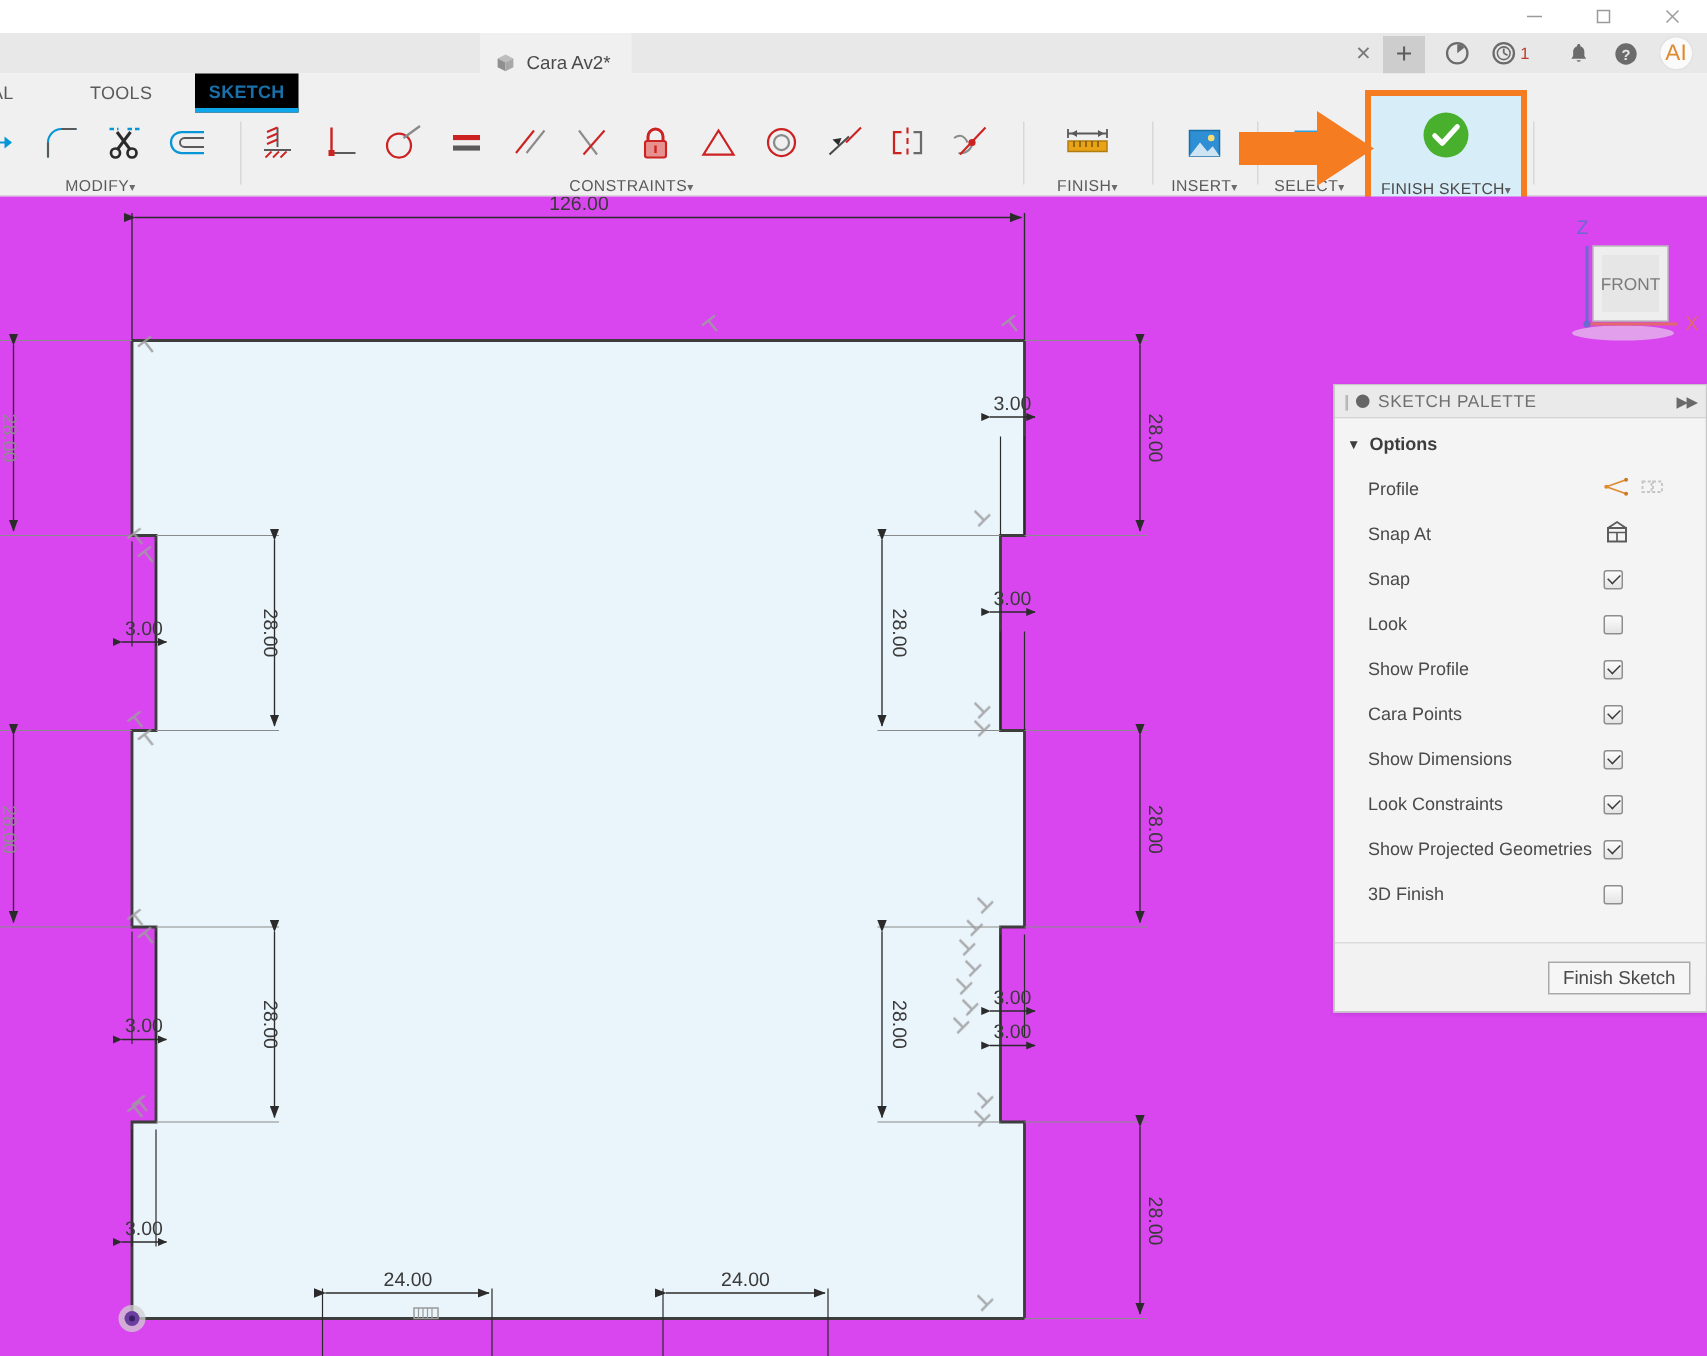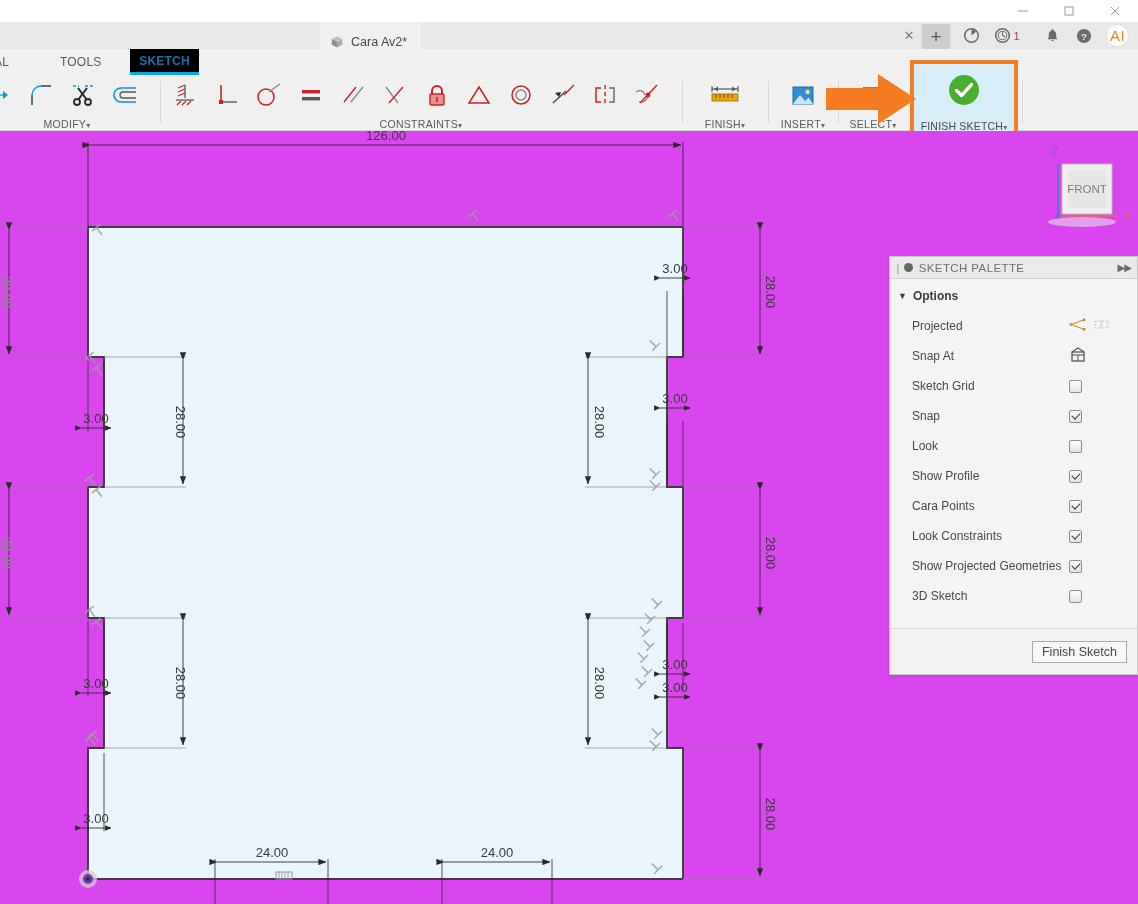--- a/index.html
+++ b/index.html
@@ -782,21 +782,21 @@
     <span class="pal-exp">▶▶</span>
   </div>
 
   <div class="pal-body">
     <div class="sect-head">
       <span class="tri">▼</span>
       <span>Options</span>
     </div>
 
     <div class="prow">
-      <span class="plabel">Projected</span>
+      <span class="plabel">Profile</span>
       <span class="pctl">
         <span>
           <svg width="17" height="15" viewBox="0 0 18 16">
             <line x1="2" y1="8" x2="16" y2="3" stroke="#e08a2e" stroke-width="1.2"></line>
             <line x1="2" y1="8" x2="16" y2="13" stroke="#e08a2e" stroke-width="1.2"></line>
             <circle cx="2" cy="8" r="1.5" fill="#e08a2e"></circle>
             <circle cx="16" cy="3" r="1.4" fill="#c97a22"></circle>
             <circle cx="16" cy="13" r="1.4" fill="#c97a22"></circle>
           </svg>
         </span>
@@ -816,76 +816,76 @@
           <svg width="18" height="16" viewBox="0 0 18 16">
             <path d="M3 5 L9 1 L15 5" fill="none" stroke="#5a5a5a" stroke-width="1.2"></path>
             <rect x="3" y="5" width="12" height="9" fill="none" stroke="#5a5a5a" stroke-width="1.3"></rect>
             <line x1="3" y1="8" x2="15" y2="8" stroke="#5a5a5a" stroke-width="1.1"></line>
             <line x1="9" y1="8" x2="9" y2="14" stroke="#5a5a5a" stroke-width="1.1"></line>
           </svg>
         </span>
       </span>
     </div>
 
-    <div class="prow">
-      <span class="plabel">Sketch Grid</span>
+
+    <div class="prow">
+      <span class="plabel">Snap</span>
+      <span class="pctl">
+            <span class="cbox on"></span>
+          </span>
+    </div>
+
+    <div class="prow">
+      <span class="plabel">Look</span>
       <span class="pctl">
             <span class="cbox"></span>
           </span>
     </div>
 
     <div class="prow">
-      <span class="plabel">Snap</span>
+      <span class="plabel">Show Profile</span>
       <span class="pctl">
             <span class="cbox on"></span>
           </span>
     </div>
 
     <div class="prow">
-      <span class="plabel">Look</span>
+      <span class="plabel">Cara Points</span>
+      <span class="pctl">
+            <span class="cbox on"></span>
+          </span>
+    </div>
+
+    <div class="prow">
+      <span class="plabel">Show Dimensions</span>
+      <span class="pctl">
+            <span class="cbox on"></span>
+          </span>
+    </div>
+
+    <div class="prow">
+      <span class="plabel">Look Constraints</span>
+      <span class="pctl">
+            <span class="cbox on"></span>
+          </span>
+    </div>
+
+    <div class="prow">
+      <span class="plabel">Show Projected Geometries</span>
+      <span class="pctl">
+            <span class="cbox on"></span>
+          </span>
+    </div>
+
+    <div class="prow">
+      <span class="plabel">3D Finish</span>
       <span class="pctl">
             <span class="cbox"></span>
           </span>
     </div>
-
-    <div class="prow">
-      <span class="plabel">Show Profile</span>
-      <span class="pctl">
-            <span class="cbox on"></span>
-          </span>
-    </div>
-
-    <div class="prow">
-      <span class="plabel">Cara Points</span>
-      <span class="pctl">
-            <span class="cbox on"></span>
-          </span>
-    </div>
-
-
-    <div class="prow">
-      <span class="plabel">Look Constraints</span>
-      <span class="pctl">
-            <span class="cbox on"></span>
-          </span>
-    </div>
-
-    <div class="prow">
-      <span class="plabel">Show Projected Geometries</span>
-      <span class="pctl">
-            <span class="cbox on"></span>
-          </span>
-    </div>
-
-    <div class="prow">
-      <span class="plabel">3D Sketch</span>
-      <span class="pctl">
-            <span class="cbox"></span>
-          </span>
-    </div>
   </div>
 
   <div class="pal-foot">
     <button class="finish-btn">Finish Sketch</button>
   </div>
 </div>
 
 </div>
 
 </body></html>

